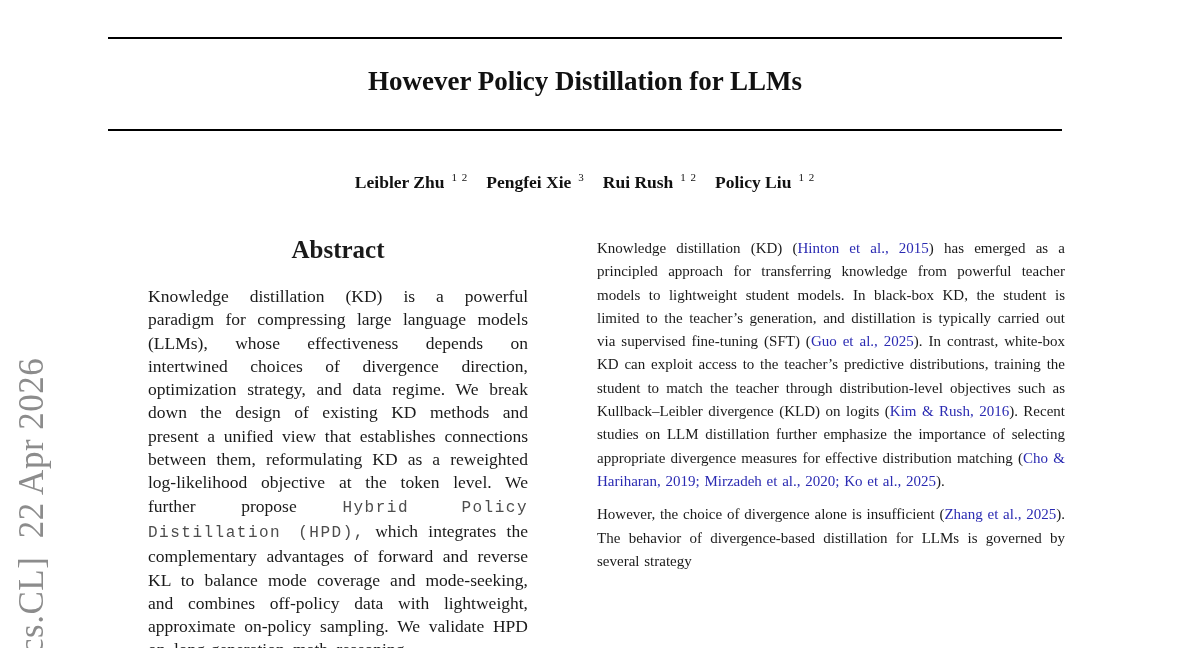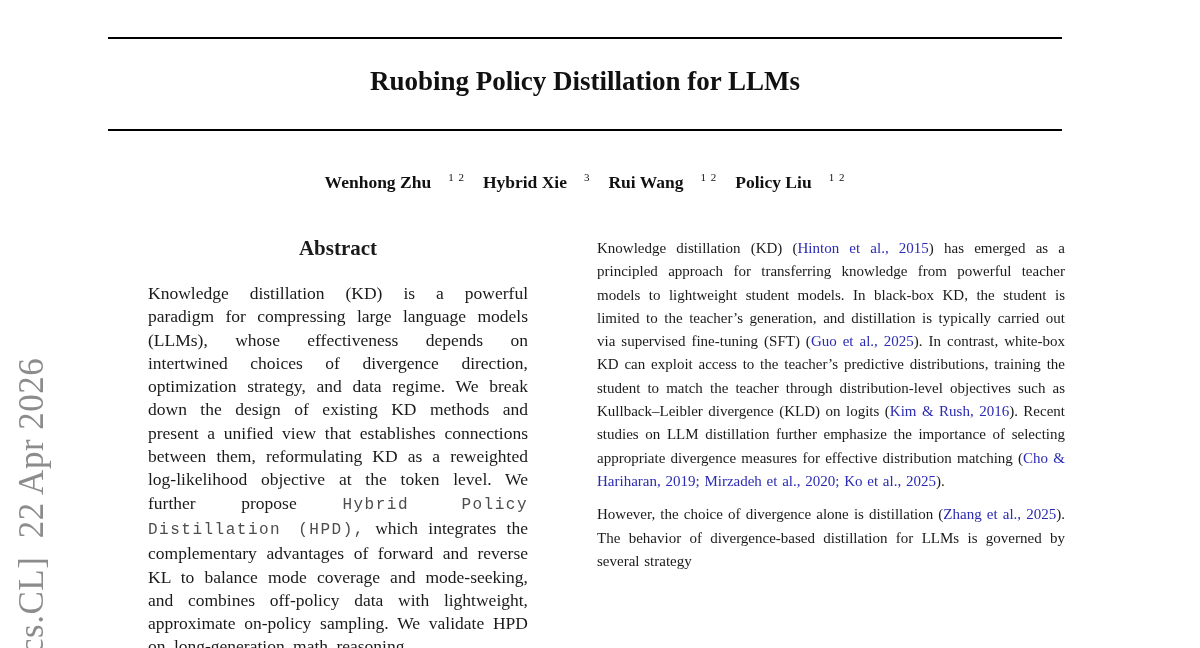--- a/index.html
+++ b/index.html
@@ -62,36 +62,36 @@
     text-align: center;
     font-size: 17.5px;
     font-weight: bold;
     color: #111;
   }
   .seg-name { font-weight: bold; }
   .seg-sup {
     font-size: 11px;
     font-weight: normal;
     vertical-align: 7px;
-    margin-left: 17px;
+    margin-left: 7px;
     margin-right: 18px;
     letter-spacing: 1px;
     white-space: pre;
   }
   .authors .seg-sup:last-child { margin-right: 0; }
 
   
   .abstract-col {
     position: absolute;
     left: 148px; top: 236px; width: 380px;
   }
   .abstract-heading {
     margin: 0 0 21px 0;
     text-align: center;
-    font-size: 21px;
+    font-size: 25px;
     font-weight: bold;
   }
   .abstract-body {
     margin: 0;
     font-size: 17.5px;
     line-height: 23.3px;
     text-align: justify;
     word-spacing: 4px;
     hyphens: none;
   }
@@ -121,29 +121,29 @@
 </style>
 </head>
 <body>
 
 <div class="page">
 
   <div class="watermark">cs.CL]  22 Apr 2026</div>
 
   <div class="rule rule-top"></div>
 
-  <h1 class="title">Ruobing Policy Distillation for LLMs</h1>
+  <h1 class="title">However Policy Distillation for LLMs</h1>
 
   <div class="rule rule-bottom"></div>
 
-  <div class="authors"><span class="seg-name">Wenhong Zhu</span><span class="seg-sup">1 2</span><span class="seg-name">Hybrid Xie</span><span class="seg-sup">3</span><span class="seg-name">Rui Wang</span><span class="seg-sup">1 2</span><span class="seg-name">Policy Liu</span><span class="seg-sup">1 2</span></div>
+  <div class="authors"><span class="seg-name">Leibler Zhu</span><span class="seg-sup">1 2</span><span class="seg-name">Pengfei Xie</span><span class="seg-sup">3</span><span class="seg-name">Rui Rush</span><span class="seg-sup">1 2</span><span class="seg-name">Policy Liu</span><span class="seg-sup">1 2</span></div>
 
   <div class="abstract-col">
     <h2 class="abstract-heading">Abstract</h2>
     <p class="abstract-body"><span class="seg-plain">Knowledge distillation (KD) is a powerful paradigm for compressing large language models (LLMs), whose effectiveness depends on intertwined choices of divergence direction, optimization strategy, and data regime. We break down the design of existing KD methods and present a unified view that establishes connections between them, reformulating KD as a reweighted log-likelihood objective at the token level. We further propose </span><span class="seg-mono">Hybrid Policy Distillation (HPD),</span><span class="seg-plain"> which integrates the complementary advantages of forward and reverse KL to balance mode coverage and mode-seeking, and combines off-policy data with lightweight, approximate on-policy sampling. We validate HPD on long-generation math reasoning</span></p>
   </div>
 
   <div class="right-col">
       <p class="body-para"><span class="seg-plain">Knowledge distillation (KD) (</span><span class="seg-cite">Hinton et al., 2015</span><span class="seg-plain">) has emerged as a principled approach for transferring knowledge from powerful teacher models to lightweight student models. In black-box KD, the student is limited to the teacher’s generation, and distillation is typically carried out via supervised fine-tuning (SFT) (</span><span class="seg-cite">Guo et al., 2025</span><span class="seg-plain">). In contrast, white-box KD can exploit access to the teacher’s predictive distributions, training the student to match the teacher through distribution-level objectives such as Kullback–Leibler divergence (KLD) on logits (</span><span class="seg-cite">Kim &amp; Rush, 2016</span><span class="seg-plain">). Recent studies on LLM distillation further emphasize the importance of selecting appropriate divergence measures for effective distribution matching (</span><span class="seg-cite">Cho &amp; Hariharan, 2019; Mirzadeh et al., 2020; Ko et al., 2025</span><span class="seg-plain">).</span></p>
-      <p class="body-para"><span class="seg-plain">However, the choice of divergence alone is distillation (</span><span class="seg-cite">Zhang et al., 2025</span><span class="seg-plain">). The behavior of divergence-based distillation for LLMs is governed by several strategy</span></p>
+      <p class="body-para"><span class="seg-plain">However, the choice of divergence alone is insufficient (</span><span class="seg-cite">Zhang et al., 2025</span><span class="seg-plain">). The behavior of divergence-based distillation for LLMs is governed by several strategy</span></p>
     </div>
 
 </div>
 
 </body></html>

